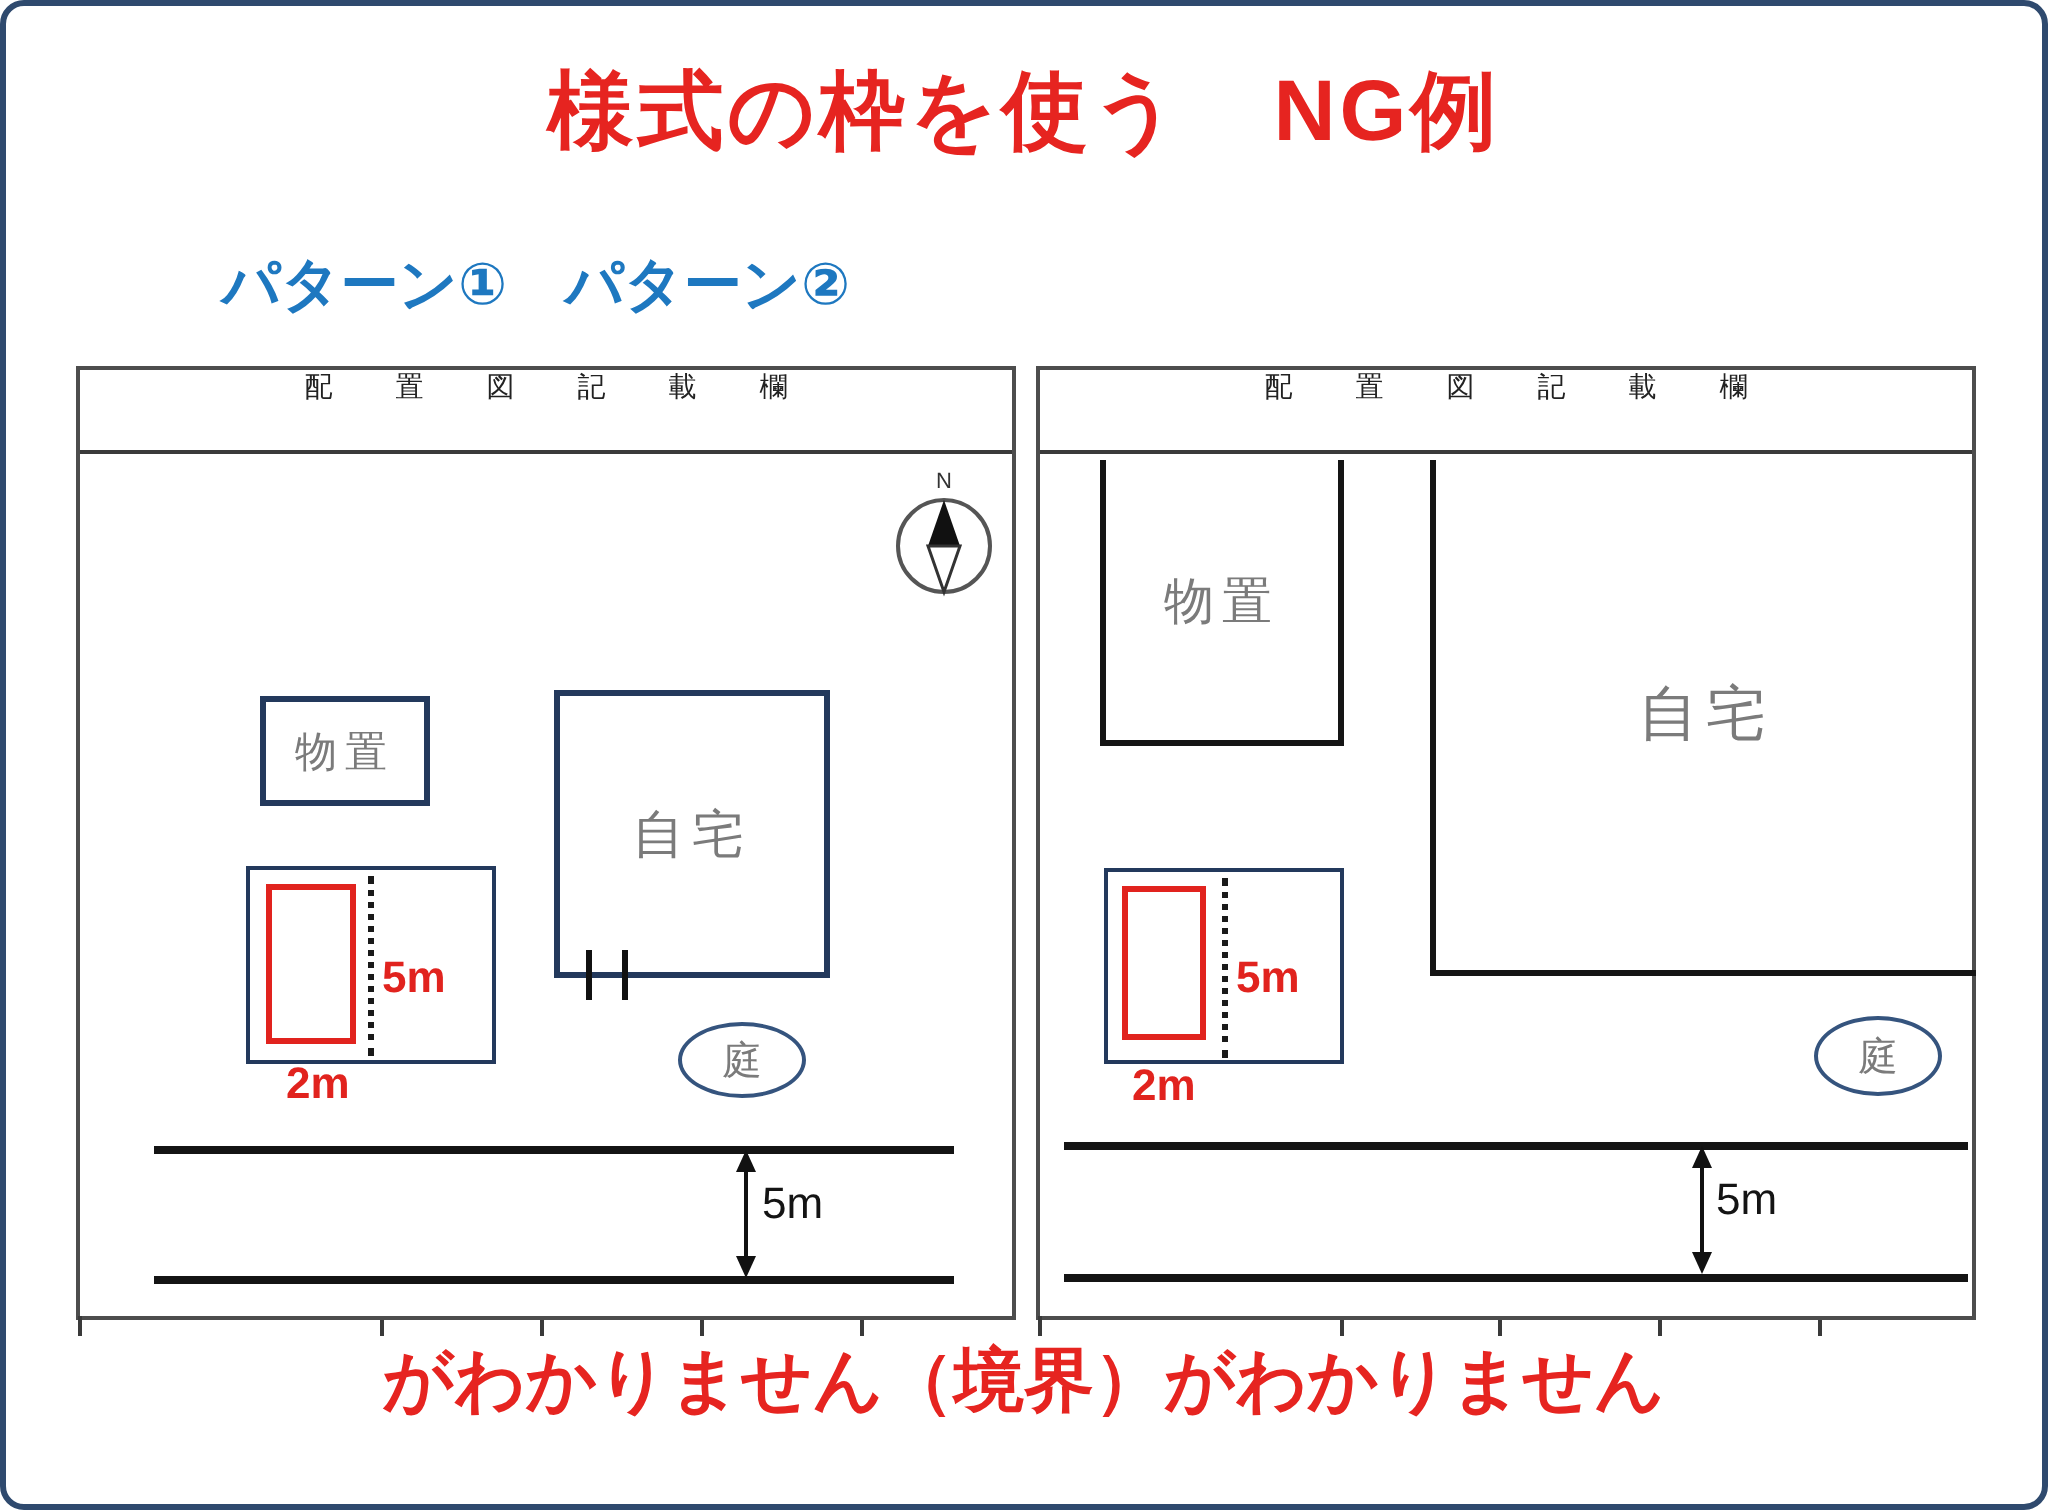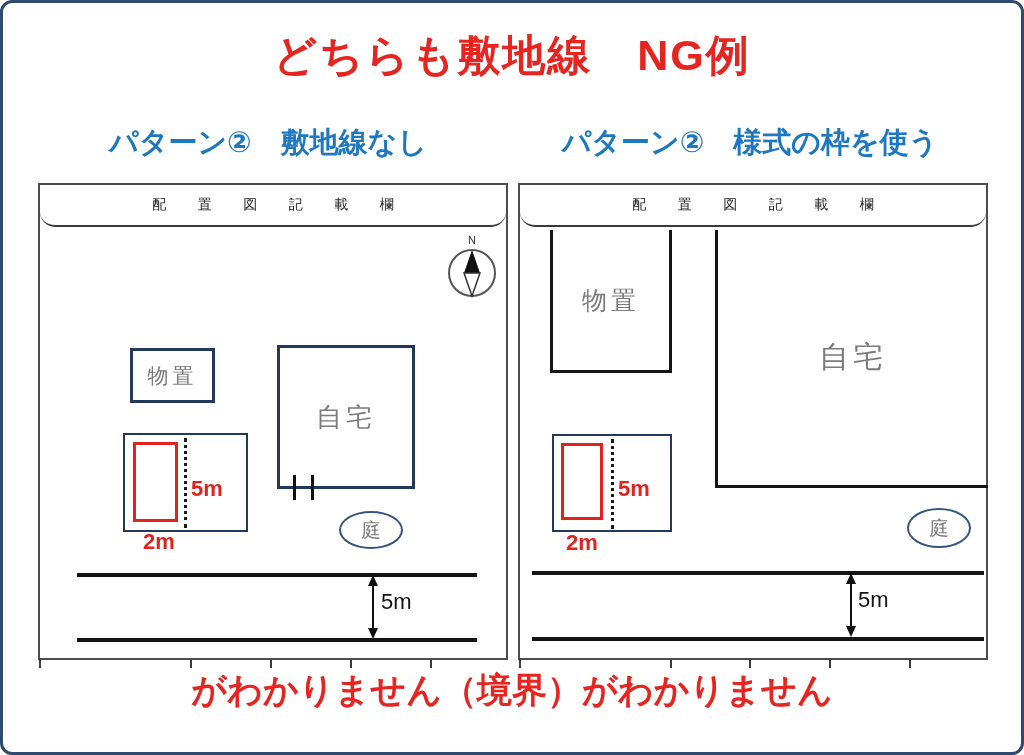--- a/index.html
+++ b/index.html
@@ -4,21 +4,21 @@
 <style>
   html,body{margin:0;padding:0;background:#fff;font-family:"Liberation Sans","DejaVu Sans",sans-serif;}
   #stage{position:relative;width:1024px;height:755px;background:#fff;border:3px solid #2f4a6e;border-radius:12px;box-sizing:border-box;overflow:hidden;}
   .slide-title{position:absolute;left:0;top:24px;width:100%;text-align:center;font-size:43px;font-weight:bold;color:#e62420;letter-spacing:2px;}
   .pattern-heading{position:absolute;top:120px;width:470px;text-align:center;font-size:29px;font-weight:bold;color:#1e78c0;}
   .pattern-heading.p1{left:30px;}
   .pattern-heading.p2{left:512px;}
   .panel{position:absolute;top:180px;width:470px;height:477px;border:2px solid #4d4d4d;box-sizing:border-box;background:#fff;}
   .panel.p1{left:35px;}
   .panel.p2{left:515px;}
-  .form-header{position:absolute;left:0;top:0;width:100%;height:42px;border-bottom:2px solid #3a3a3a;box-sizing:border-box;display:flex;align-items:center;justify-content:center;border-radius:15px;}
+  .form-header{position:absolute;left:0;top:0;width:100%;height:42px;border-bottom:2px solid #3a3a3a;box-sizing:border-box;display:flex;align-items:flex-start;justify-content:center;}
   .form-header span{font-family:"Liberation Serif","DejaVu Serif",serif;font-size:14px;color:#222;letter-spacing:14px;text-indent:14px;white-space:pre;}
   .navy-box{position:absolute;border:3px solid #23395c;box-sizing:border-box;display:flex;align-items:center;justify-content:center;}
   .black-ubox{position:absolute;border-left:3px solid #151515;border-right:3px solid #151515;border-bottom:3px solid #151515;box-sizing:border-box;display:flex;align-items:center;justify-content:center;}
   .black-lbox{position:absolute;border-left:3px solid #151515;border-bottom:3px solid #151515;box-sizing:border-box;display:flex;align-items:center;justify-content:center;}
   .bldg-label{font-family:Liberation Mono, monospace;color:#7b7b7b;letter-spacing:4px;}
   .carport{position:absolute;border:2px solid #23395c;box-sizing:border-box;}
   .car-rect{position:absolute;border:3px solid #e1231e;box-sizing:border-box;background:#fff;}
   .dotline{position:absolute;width:0;border-left:3px dotted #1a1a1a;}
   .dim-red{position:absolute;color:#e1231e;font-size:22px;font-weight:600;}
   .garden{position:absolute;border:2px solid #35547e;border-radius:50%;box-sizing:border-box;display:flex;align-items:center;justify-content:center;}
@@ -59,24 +59,23 @@
   .p2-road-top{left:12px;top:386px;width:452px;}
   .p2-road-bot{left:12px;top:452px;width:452px;}
   .p2-arrow{left:323px;top:388px;}
   .p2-road5m{left:338px;top:402px;}
 </style>
 </head>
 <body>
 
 <div id="stage">
 
-  <div class="slide-title">どちらも敷地線　NG例</div>
+  <div class="slide-title">様式の枠を使う　NG例</div>
 
-  <div class="pattern-heading p1">パターン②　敷地線なし</div>
-  <div class="pattern-heading p2">パターン②　様式の枠を使う</div>
+  <div class="pattern-heading p1">パターン①　パターン②</div>
 
   <div class="panel p1">
     <div class="form-header">
       <span>配 置 図 記 載 欄</span>
     </div>
 
     <svg class="compass" style="left:405px;top:48px;" width="54" height="68" viewBox="0 0 54 68">
       <text x="27" y="11" font-size="11" fill="#333" text-anchor="middle">N</text>
       <circle cx="27" cy="40" r="23" fill="none" stroke="#555" stroke-width="2"></circle>
       <polygon points="27,17 35,40 19,40" fill="#111"></polygon>

